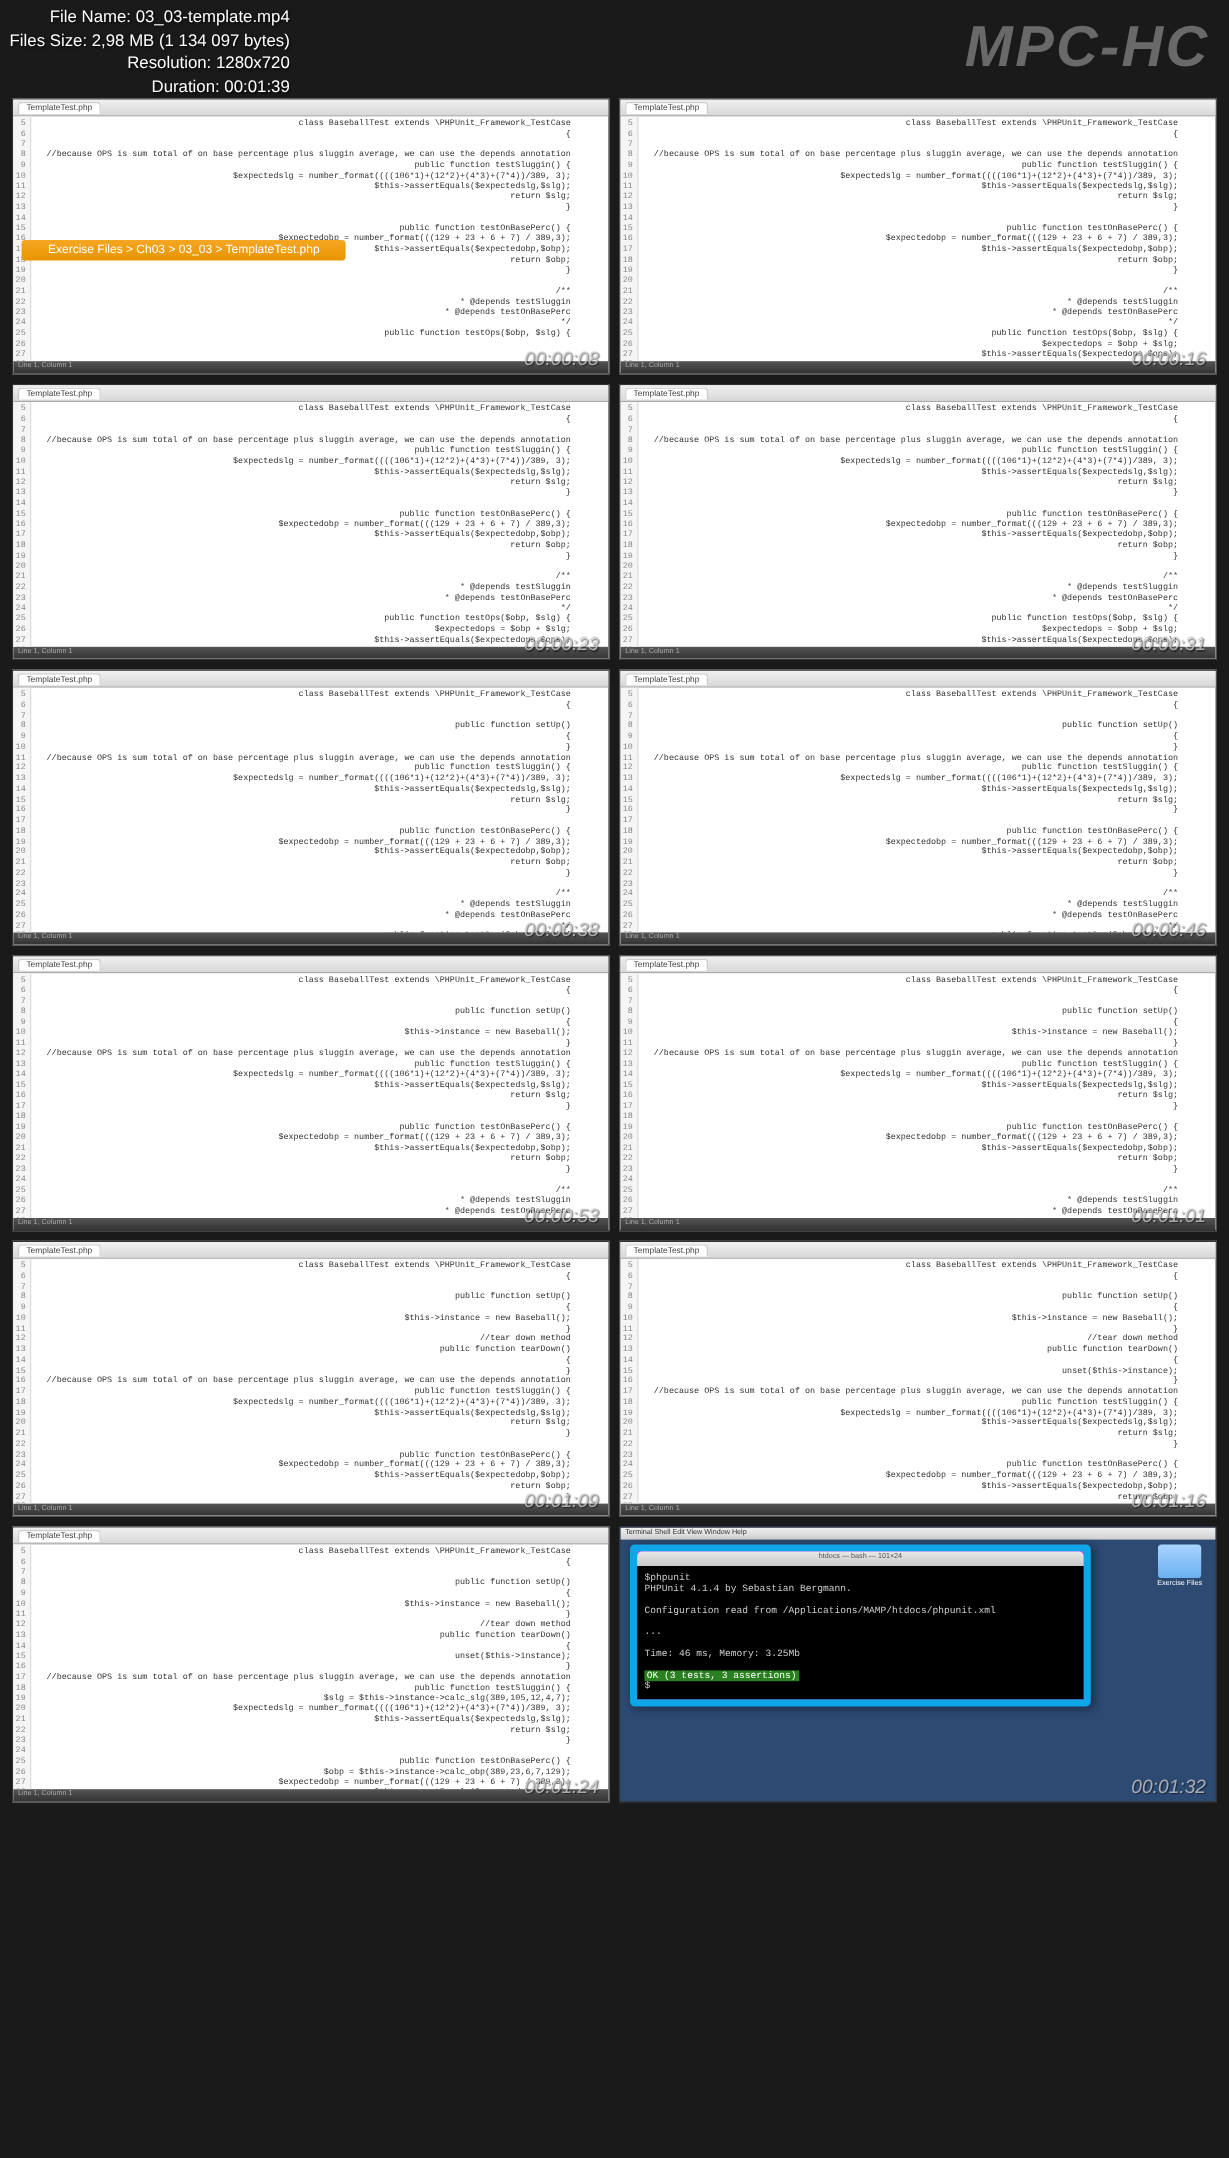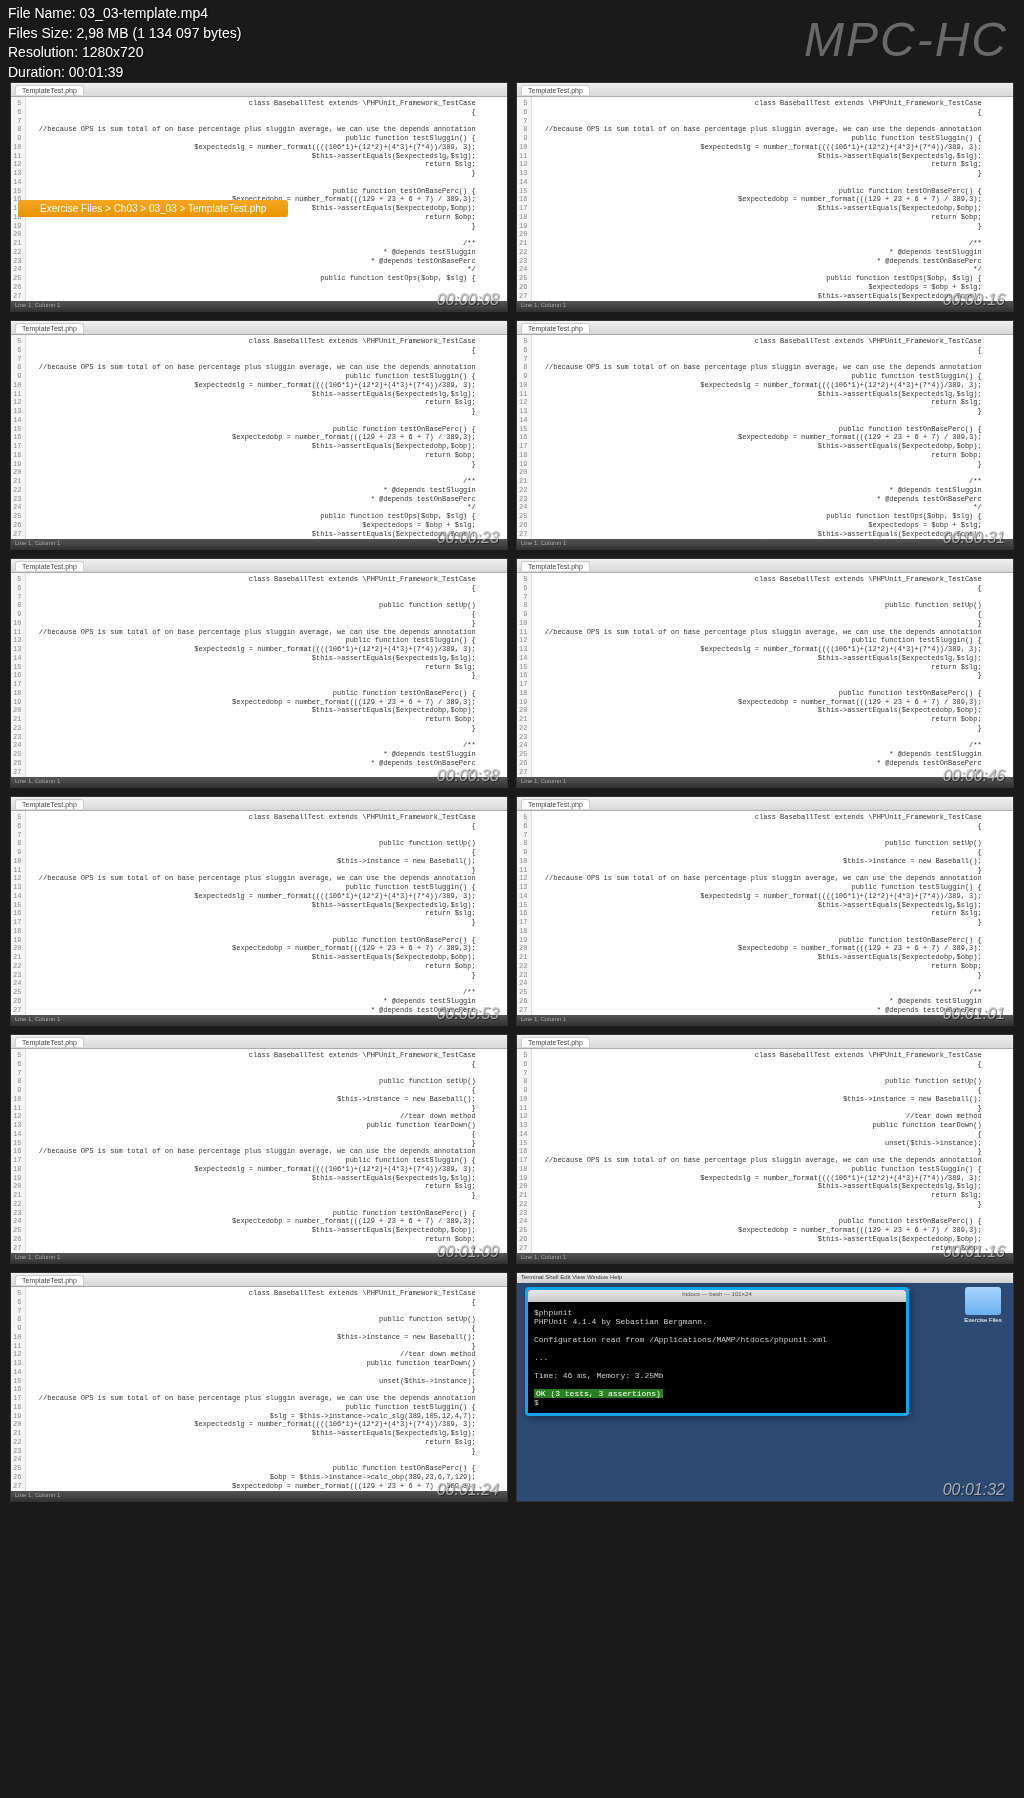--- a/index.html
+++ b/index.html
@@ -12,28 +12,29 @@
 }
 .metadata {
   position: absolute;
   top: 4px;
   left: 8px;
   color: #fff;
   font-size: 14px;
   line-height: 1.4;
   z-index: 100;
   text-shadow: 1px 1px 2px rgba(0,0,0,0.8);
+  text-align: right;
 }
 .watermark {
   position: absolute;
   top: 12px;
   right: 16px;
   color: rgba(255,255,255,0.35);
   font-size: 48px;
-  font-weight: normal;
+  font-weight: bold;
   font-style: italic;
   letter-spacing: 2px;
   z-index: 100;
 }
 .grid {
   display: grid;
   grid-template-columns: 1fr 1fr;
   gap: 8px;
   padding: 82px 10px 10px 10px;
 }
@@ -125,21 +126,21 @@
   font-size: 6px;
   color: #333;
   padding: 1px 4px;
 }
 .terminal-window {
   position: absolute;
   top: 14px;
   left: 8px;
   right: 104px;
   background: #d946ef;
-  border: 3px solid #0ea5e9;
+  border: 6px solid #0ea5e9;
   border-radius: 4px;
   box-shadow: 2px 2px 8px rgba(0,0,0,0.4);
 }
 .terminal-titlebar {
   height: 12px;
   background: linear-gradient(#e8e8e8, #c8c8c8);
   border-radius: 4px 4px 0 0;
   font-size: 6px;
   text-align: center;
   color: #555;

